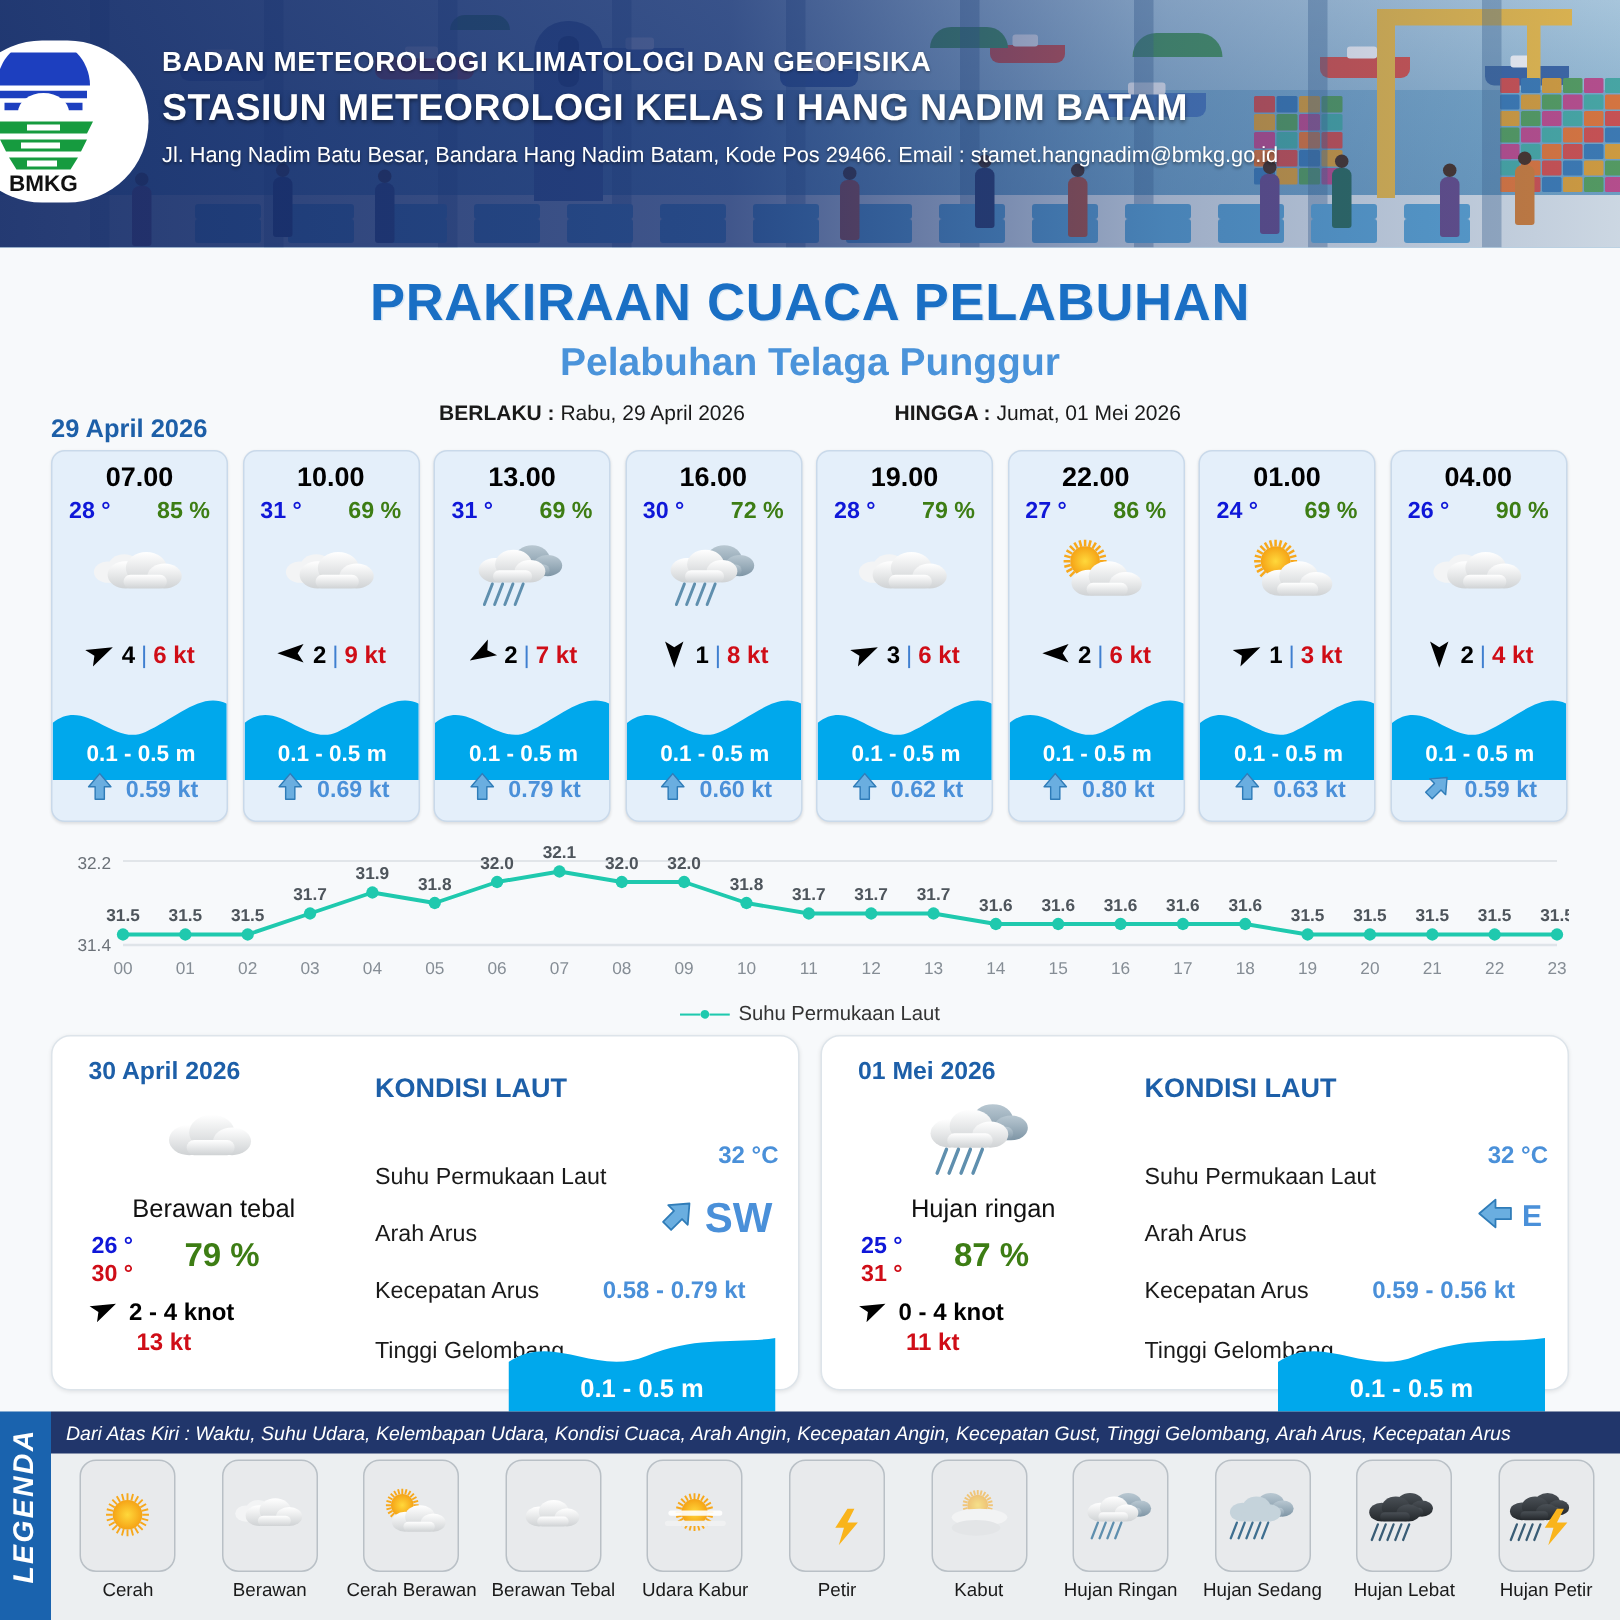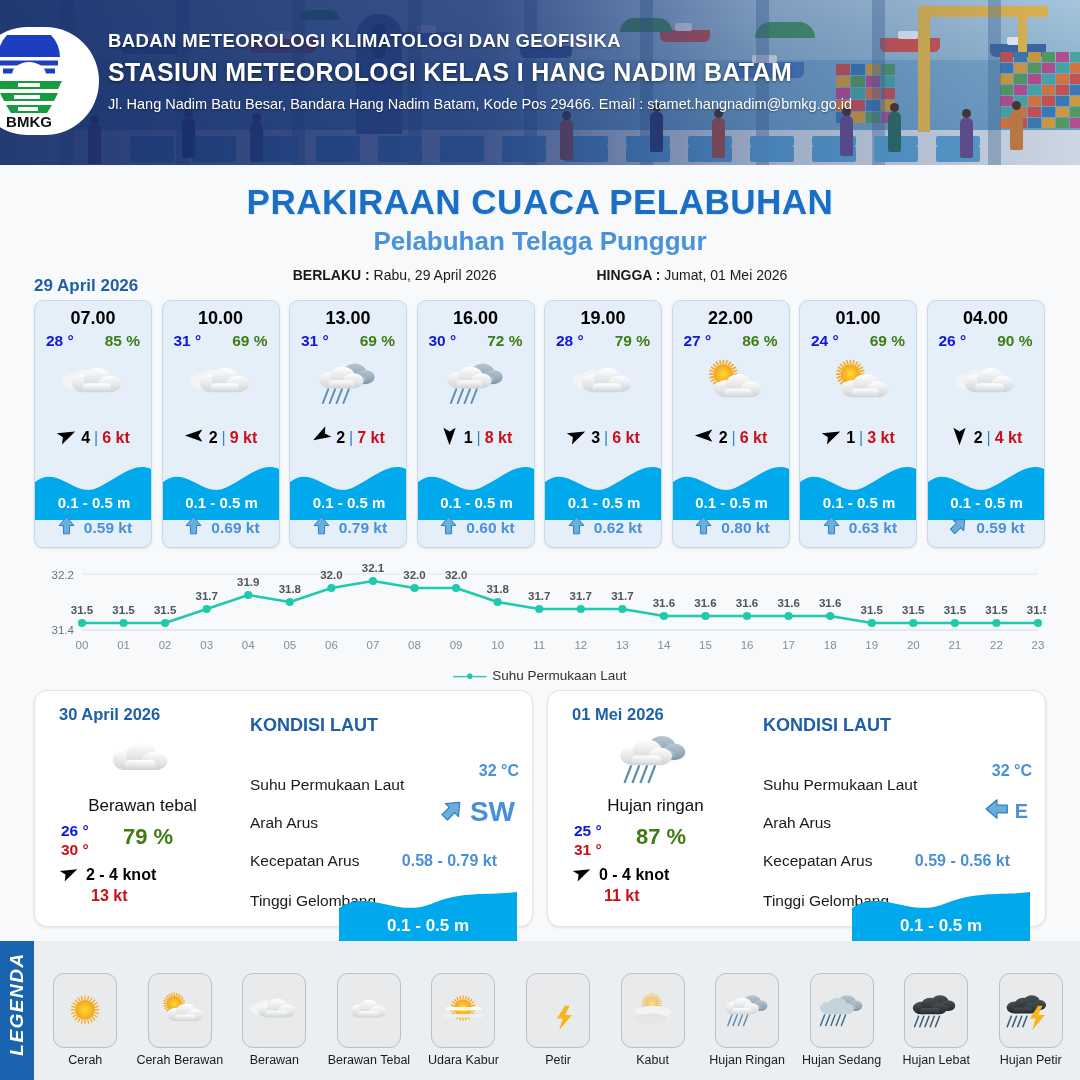--- a/index.html
+++ b/index.html
@@ -1081,20 +1081,21 @@
           </div>
         </div>
       </div>
     </div>
   </div>
 
 <div class="legenda">
   <div class="lg-bar">
     <span>LEGENDA</span>
   </div>
+  <div class="lg-note">Dari Atas Kiri : Waktu, Suhu Udara, Kelembapan Udara, Kondisi Cuaca, Arah Angin, Kecepatan Angin, Kecepatan Gust, Tinggi Gelombang, Arah Arus, Kecepatan Arus</div>
   <div class="lg-items" id="lg-items">
       <div class="lg-item">
         <div class="lg-sq">
           <svg width="58" height="52" viewBox="0 0 100 70">
             <defs>
               <radialGradient id="sg">
                 <stop offset="0%" stop-color="#ffd83b"></stop>
                 <stop offset="100%" stop-color="#f5a316"></stop>
               </radialGradient>
               <linearGradient id="cw" x1="0" y1="0" x2="0" y2="1">
@@ -1133,20 +1134,57 @@
               <line x1="54.399923766742845" y1="16.579260953085836" x2="56.379889461777125" y2="9.189928381974465" stroke="#f7a81b" stroke-width="2.2"></line>
               <line x1="58.5" y1="18.277568135664545" x2="62.325" y2="11.65247379671359" stroke="#f7a81b" stroke-width="2.2"></line>
               <line x1="62.020815280171306" y1="20.979184719828687" x2="67.43018215624839" y2="15.5698178437516" stroke="#f7a81b" stroke-width="2.2"></line>
               <line x1="64.72243186433545" y1="24.499999999999993" x2="71.3475262032864" y2="20.67499999999999" stroke="#f7a81b" stroke-width="2.2"></line>
               <line x1="66.42073904691415" y1="28.600076233257134" x2="73.81007161802553" y2="26.620110538222843" stroke="#f7a81b" stroke-width="2.2"></line>
               <circle cx="50" cy="33" r="17" fill="url(#sg)"></circle>
             </g>
           </svg>
         </div>
       <div class="lg-cap">Cerah</div>
+      </div>
+      <div class="lg-item">
+        <div class="lg-sq">
+          <svg width="58" height="52" viewBox="0 0 100 70">
+            <defs>
+              <radialGradient id="sg">
+                <stop offset="0%" stop-color="#ffd83b"></stop>
+                <stop offset="100%" stop-color="#f5a316"></stop>
+              </radialGradient>
+              <linearGradient id="cw" x1="0" y1="0" x2="0" y2="1">
+                <stop offset="0%" stop-color="#ffffff"></stop>
+                <stop offset="100%" stop-color="#cfd2d4"></stop>
+              </linearGradient>
+              <linearGradient id="cd" x1="0" y1="0" x2="0" y2="1">
+                <stop offset="0%" stop-color="#b9c8d2"></stop>
+                <stop offset="100%" stop-color="#7e95a5"></stop>
+              </linearGradient>
+              <linearGradient id="ck" x1="0" y1="0" x2="0" y2="1">
+                <stop offset="0%" stop-color="#4a5056"></stop>
+                <stop offset="100%" stop-color="#23272b"></stop>
+              </linearGradient>
+            </defs>
+            <g transform="translate(10,16) scale(0.78)">
+              <ellipse cx="16" cy="20" rx="16" ry="12" fill="#f3f4f5"></ellipse>
+              <ellipse cx="34" cy="14" rx="18" ry="14" fill="#f3f4f5"></ellipse>
+              <ellipse cx="50" cy="21" rx="15" ry="11" fill="#f3f4f5"></ellipse>
+              <rect x="14" y="20" width="38" height="12" rx="6" fill="#f3f4f5"></rect>
+            </g>
+            <g transform="translate(22,14) scale(1)">
+              <ellipse cx="16" cy="20" rx="16" ry="12" fill="url(#cw)"></ellipse>
+              <ellipse cx="34" cy="14" rx="18" ry="14" fill="url(#cw)"></ellipse>
+              <ellipse cx="50" cy="21" rx="15" ry="11" fill="url(#cw)"></ellipse>
+              <rect x="14" y="20" width="38" height="12" rx="6" fill="url(#cw)"></rect>
+            </g>
+          </svg>
+        </div>
+      <div class="lg-cap">Berawan</div>
       </div>
       <div class="lg-item">
         <div class="lg-sq">
           <svg width="58" height="52" viewBox="0 0 100 70">
             <defs>
               <radialGradient id="sg">
                 <stop offset="0%" stop-color="#ffd83b"></stop>
                 <stop offset="100%" stop-color="#f5a316"></stop>
               </radialGradient>
               <linearGradient id="cw" x1="0" y1="0" x2="0" y2="1">
@@ -1213,57 +1251,20 @@
               </linearGradient>
               <linearGradient id="cd" x1="0" y1="0" x2="0" y2="1">
                 <stop offset="0%" stop-color="#b9c8d2"></stop>
                 <stop offset="100%" stop-color="#7e95a5"></stop>
               </linearGradient>
               <linearGradient id="ck" x1="0" y1="0" x2="0" y2="1">
                 <stop offset="0%" stop-color="#4a5056"></stop>
                 <stop offset="100%" stop-color="#23272b"></stop>
               </linearGradient>
             </defs>
-            <g transform="translate(10,16) scale(0.78)">
-              <ellipse cx="16" cy="20" rx="16" ry="12" fill="#f3f4f5"></ellipse>
-              <ellipse cx="34" cy="14" rx="18" ry="14" fill="#f3f4f5"></ellipse>
-              <ellipse cx="50" cy="21" rx="15" ry="11" fill="#f3f4f5"></ellipse>
-              <rect x="14" y="20" width="38" height="12" rx="6" fill="#f3f4f5"></rect>
-            </g>
-            <g transform="translate(22,14) scale(1)">
-              <ellipse cx="16" cy="20" rx="16" ry="12" fill="url(#cw)"></ellipse>
-              <ellipse cx="34" cy="14" rx="18" ry="14" fill="url(#cw)"></ellipse>
-              <ellipse cx="50" cy="21" rx="15" ry="11" fill="url(#cw)"></ellipse>
-              <rect x="14" y="20" width="38" height="12" rx="6" fill="url(#cw)"></rect>
-            </g>
-          </svg>
-        </div>
-      <div class="lg-cap">Berawan</div>
-      </div>
-      <div class="lg-item">
-        <div class="lg-sq">
-          <svg width="58" height="52" viewBox="0 0 100 70">
-            <defs>
-              <radialGradient id="sg">
-                <stop offset="0%" stop-color="#ffd83b"></stop>
-                <stop offset="100%" stop-color="#f5a316"></stop>
-              </radialGradient>
-              <linearGradient id="cw" x1="0" y1="0" x2="0" y2="1">
-                <stop offset="0%" stop-color="#ffffff"></stop>
-                <stop offset="100%" stop-color="#cfd2d4"></stop>
-              </linearGradient>
-              <linearGradient id="cd" x1="0" y1="0" x2="0" y2="1">
-                <stop offset="0%" stop-color="#b9c8d2"></stop>
-                <stop offset="100%" stop-color="#7e95a5"></stop>
-              </linearGradient>
-              <linearGradient id="ck" x1="0" y1="0" x2="0" y2="1">
-                <stop offset="0%" stop-color="#4a5056"></stop>
-                <stop offset="100%" stop-color="#23272b"></stop>
-              </linearGradient>
-            </defs>
             <g transform="translate(18,16) scale(0.95)">
               <ellipse cx="16" cy="20" rx="16" ry="12" fill="url(#cw)"></ellipse>
               <ellipse cx="34" cy="14" rx="18" ry="14" fill="url(#cw)"></ellipse>
               <ellipse cx="50" cy="21" rx="15" ry="11" fill="url(#cw)"></ellipse>
               <rect x="14" y="20" width="38" height="12" rx="6" fill="url(#cw)"></rect>
             </g>
           </svg>
         </div>
       <div class="lg-cap">Berawan Tebal</div>
       </div>

